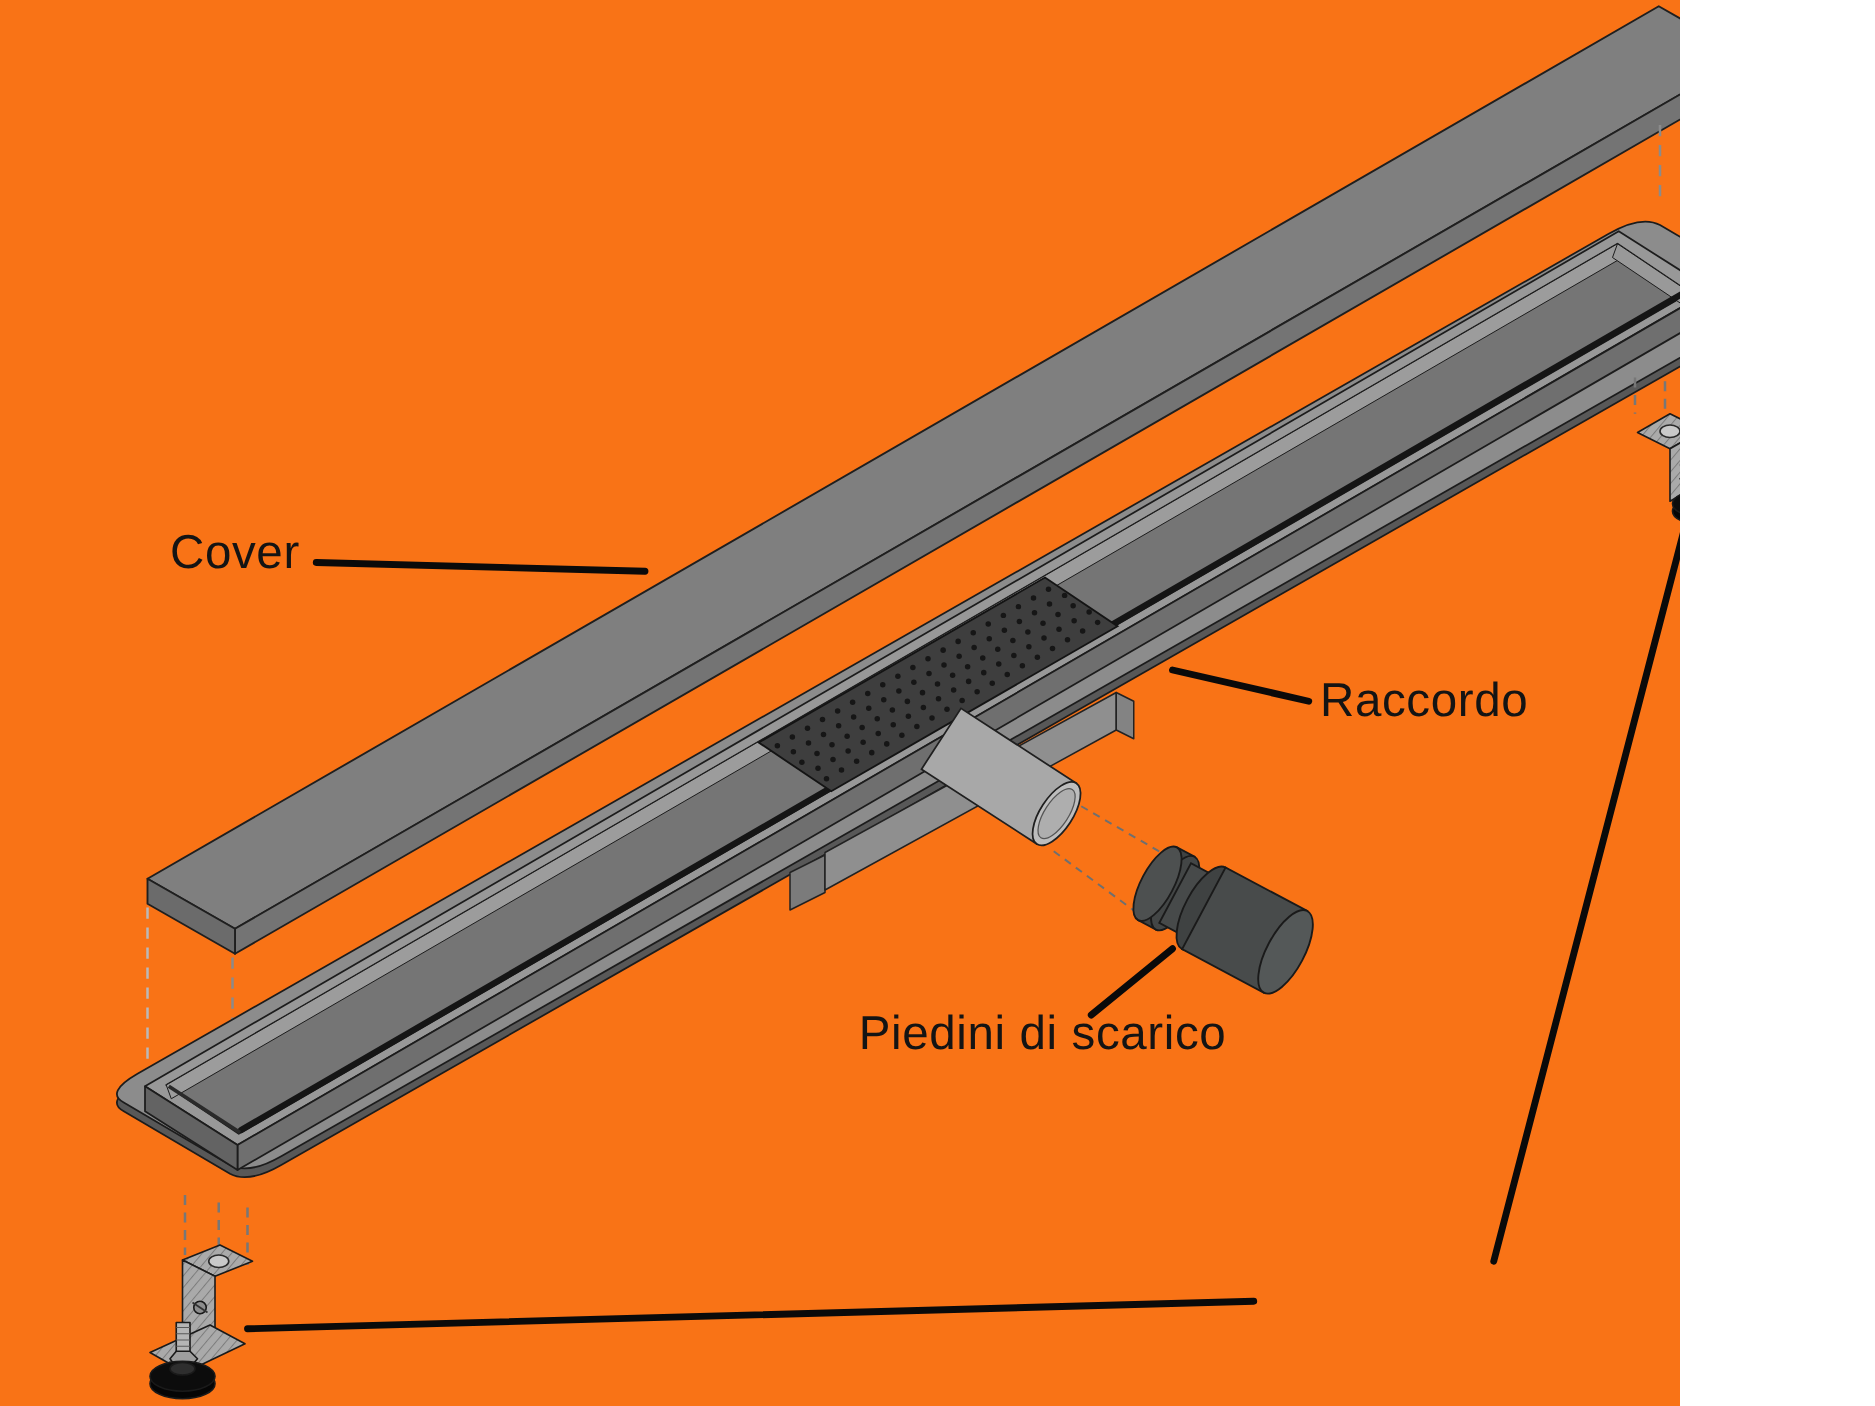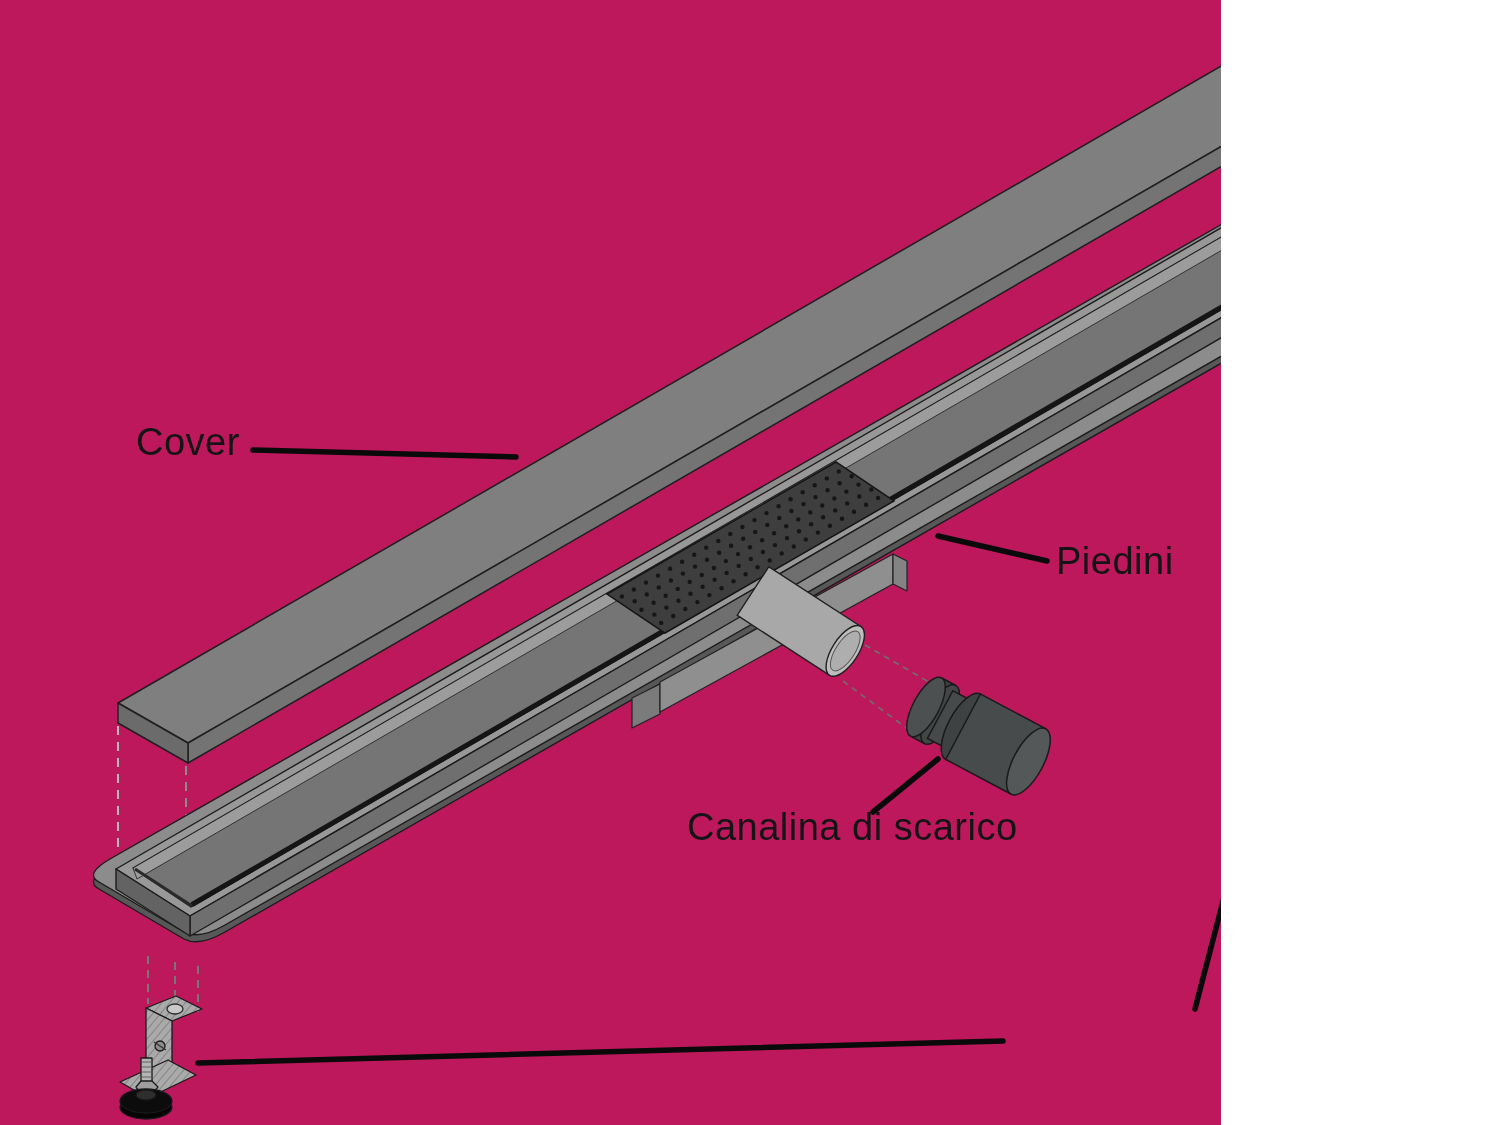--- a/index.html
+++ b/index.html
@@ -1,16 +1,16 @@
 <!DOCTYPE html>
 <html><head>
 <meta charset="utf-8">
 <style>
   html,body{margin:0;padding:0;background:#fff;}
-  .stage{position:relative;width:1221px;height:1125px;background:#be185d;overflow:hidden;
+  .stage{position:relative;width:1344px;height:1125px;background:#f97316;overflow:hidden;
          font-family:"Liberation Sans","DejaVu Sans",sans-serif;}
   .stage svg{position:absolute;left:0;top:0;}
   .part-label{position:absolute;font-size:38px;line-height:1.1;color:#141414;
               letter-spacing:0.5px;white-space:nowrap;font-weight:400;}
   .lbl-cover{left:136px;top:422px;}
   .lbl-canalina{left:1056px;top:541px;}
   .lbl-raccordo{left:687px;top:807px;}
   .lbl-piedini{left:1021px;top:1022px;}
 </style>
 </head>
@@ -246,15 +246,15 @@
   <g stroke-width="5.5" stroke-linecap="round" stroke="#0a0a0a" fill="none">
     <line x1="253" y1="450" x2="516" y2="457"></line>
     <line x1="938" y1="536" x2="1047" y2="561"></line>
     <line x1="873" y1="812" x2="938" y2="759"></line>
     <line x1="1003" y1="1041" x2="198" y2="1063"></line>
     <line x1="1195" y1="1009" x2="1347" y2="425"></line>
   </g>
 </svg>
 
   <div class="part-label lbl-cover">Cover</div>
-  <div class="part-label lbl-canalina">Piedini</div>
-  <div class="part-label lbl-raccordo">Canalina di scarico</div>
+  <div class="part-label lbl-canalina">Raccordo</div>
+  <div class="part-label lbl-raccordo">Piedini di scarico</div>
 </div>
 
 </body></html>

